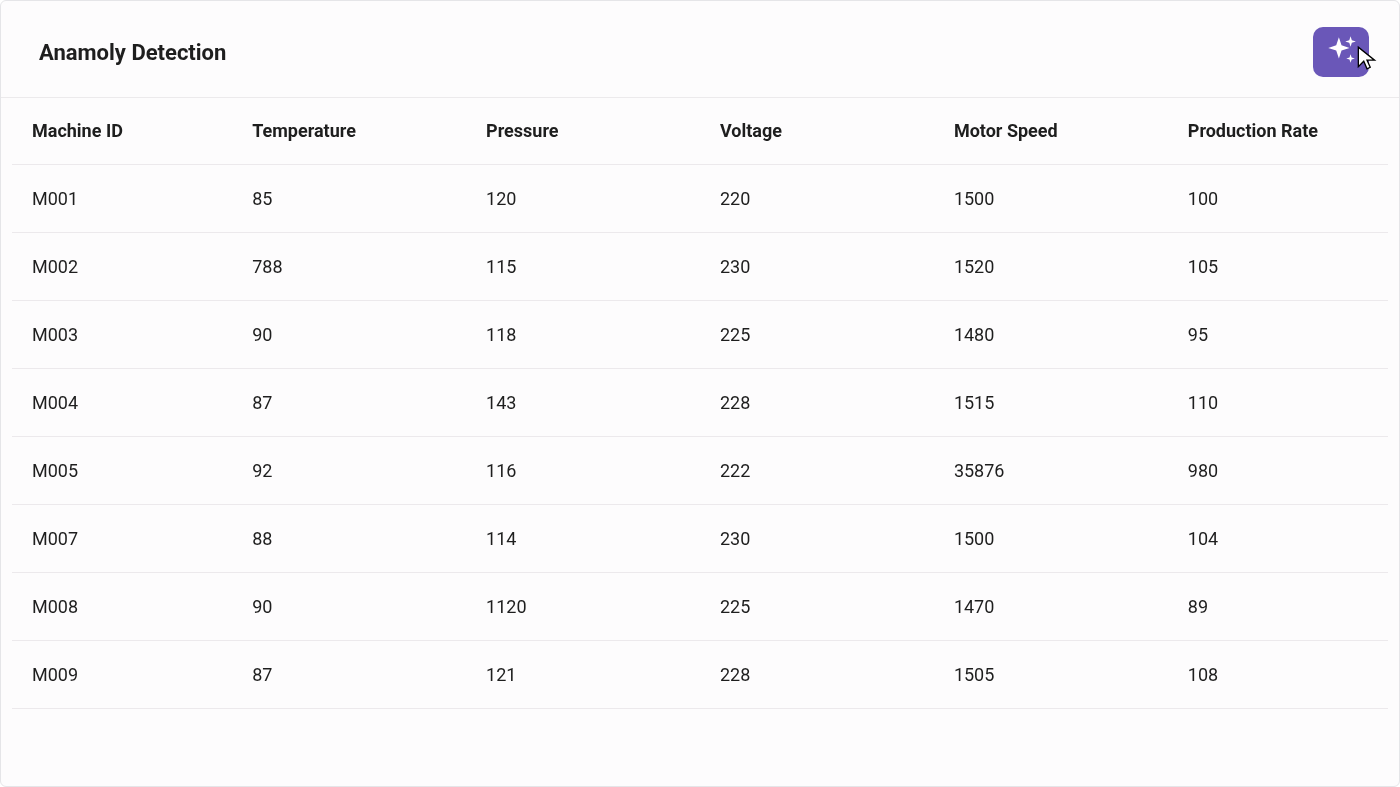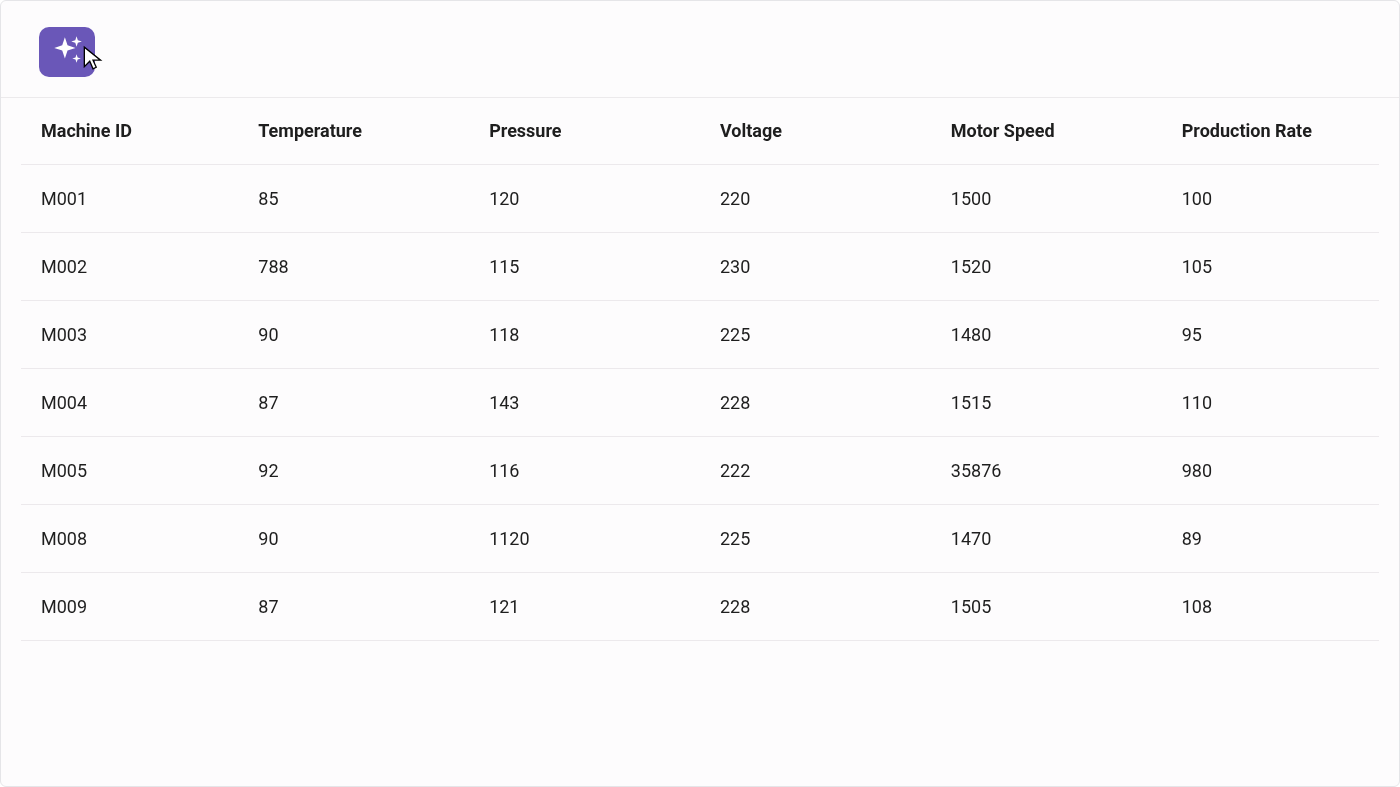--- a/index.html
+++ b/index.html
@@ -57,21 +57,21 @@
       pointer-events: none;
     }
     .cursor svg {
       width: 24px;
       height: 26px;
       fill: #ffffff;
       stroke: #000000;
       stroke-width: 1.2;
     }
     .table-wrap {
-      padding: 0 20px;
+      padding: 0 11px;
     }
     table {
       width: 100%;
       border-collapse: collapse;
       table-layout: fixed;
     }
     th, td {
       text-align: left;
       padding: 0 20px;
       border-bottom: 1px solid #ece9ec;
@@ -93,20 +93,21 @@
     col.c4 { width: 17%; }
     col.c5 { width: 17%; }
     col.c6 { width: 16%; }
   </style>
 </head>
 <body>
 
 <div class="panel">
 
   <div class="header">
+    <div class="title">Anamoly Detection</div>
     <div class="ai-button">
       <span>
         <svg viewBox="0 0 32 32">
           <path d="M14 4 L16.5 11.5 L24 14 L16.5 16.5 L14 24 L11.5 16.5 L4 14 L11.5 11.5 Z"></path>
           <path d="M25 3 L26.2 6.8 L30 8 L26.2 9.2 L25 13 L23.8 9.2 L20 8 L23.8 6.8 Z"></path>
           <path d="M25 20 L26 23 L29 24 L26 25 L25 28 L24 25 L21 24 L24 23 Z"></path>
         </svg>
       </span>
       <span class="cursor">
         <svg viewBox="0 0 20 24">
@@ -171,20 +172,28 @@
           </tr>
           <tr>
             <td>M005</td>
             <td>92</td>
             <td>116</td>
             <td>222</td>
             <td>35876</td>
             <td>980</td>
           </tr>
           <tr>
+            <td>M007</td>
+            <td>88</td>
+            <td>114</td>
+            <td>230</td>
+            <td>1500</td>
+            <td>104</td>
+          </tr>
+          <tr>
             <td>M008</td>
             <td>90</td>
             <td>1120</td>
             <td>225</td>
             <td>1470</td>
             <td>89</td>
           </tr>
           <tr>
             <td>M009</td>
             <td>87</td>

